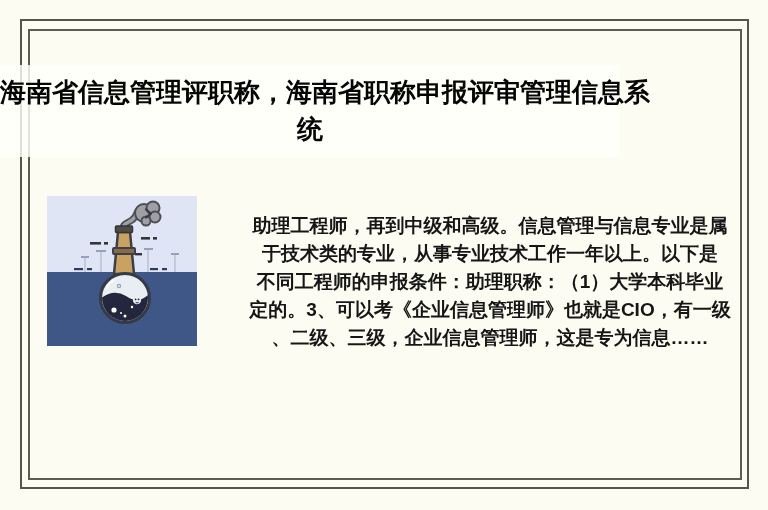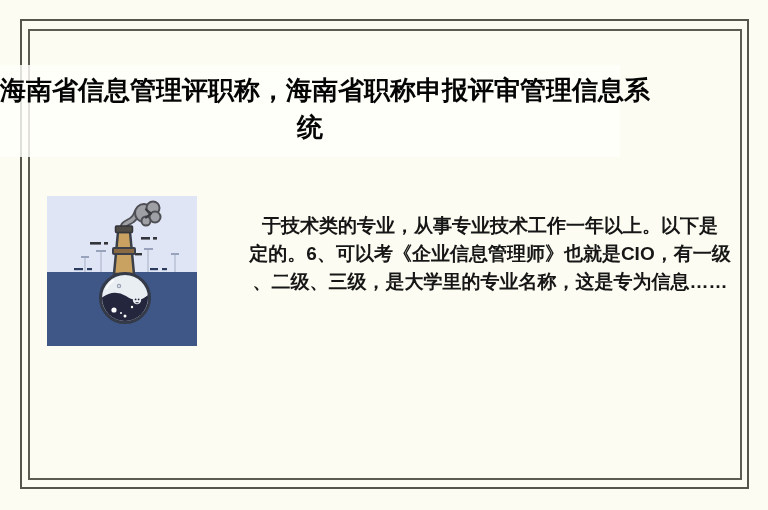--- a/index.html
+++ b/index.html
@@ -19,21 +19,21 @@
     position:absolute; left:28px; top:29px;
     width:710px; height:447px;
     border:2px solid #5D5C52;
     z-index:1;
   }
   .title-band {
     position:absolute; left:0; top:65px;
     width:620px; height:92px;
     background:rgba(255,255,251,0.82);
     z-index:2;
-    display:flex; flex-direction:column; justify-content:center;font-family:Liberation Mono, monospace;
+    display:flex; flex-direction:column; justify-content:center;
   }
   .title-line {
     text-align:center; white-space:nowrap;
     font-weight:bold; font-size:26px; line-height:37px;
     color:#050505;
   }
   .illustration {
     position:absolute; left:47px; top:196px;
     width:150px; height:150px; z-index:1;
   }
@@ -119,18 +119,20 @@
         <circle cx="91.6" cy="103.4" r="0.9" fill="#23263C"></circle>
         <rect x="88.6" y="106.2" width="3" height="1" fill="#23263C"></rect>
       </g>
 
       <circle cx="72" cy="90" r="1.6" fill="none" stroke="#9AA2B2" stroke-width="1.2"></circle>
       <path d="M59,93 A22,22 0 0 1 67,84" fill="none" stroke="#FFFFFF" stroke-width="2" opacity="0.75"></path>
     </svg>
   </div>
 
   <div class="body-text">
+    <div class="body-line">助理工程师，再到中级和高级。信息管理与信息专业是属</div>
     <div class="body-line">于技术类的专业，从事专业技术工作一年以上。以下是</div>
-    <div class="body-line">定的。6、可以考《企业信息管理师》也就是CIO，有一级</div>
-    <div class="body-line">、二级、三级，是大学里的专业名称，这是专为信息……</div>
+    <div class="body-line">不同工程师的申报条件：助理职称：（1）大学本科毕业</div>
+    <div class="body-line">定的。3、可以考《企业信息管理师》也就是CIO，有一级</div>
+    <div class="body-line">、二级、三级，企业信息管理师，这是专为信息……</div>
   </div>
 
 </div>
 
 </body></html>

